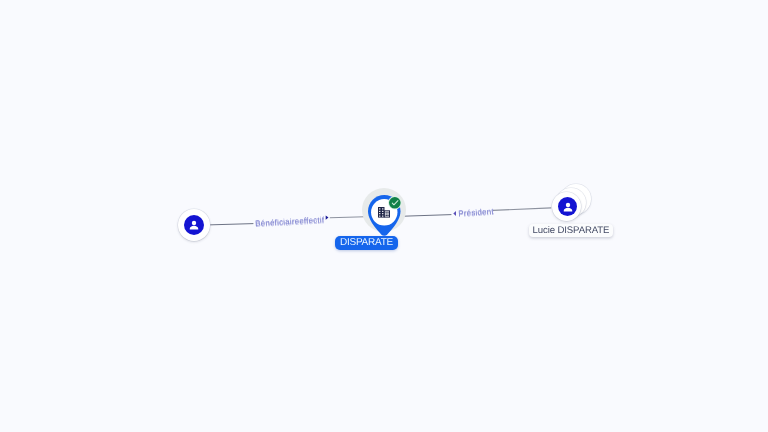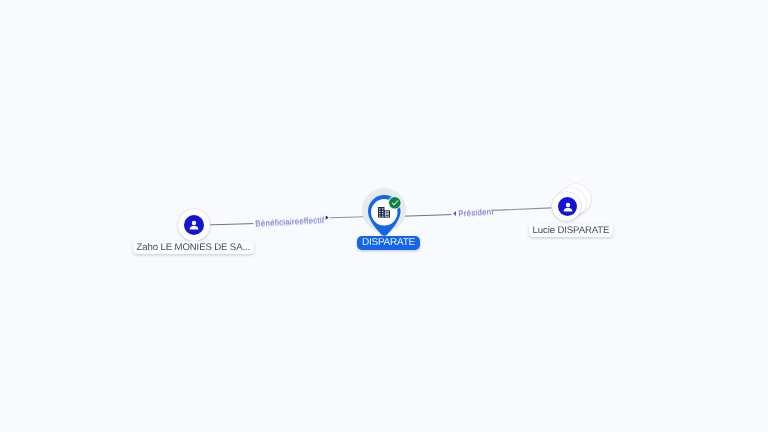--- a/index.html
+++ b/index.html
@@ -54,21 +54,20 @@
 
   <div class="node" style="left:194px;top:224.5px;">
     <div class="p-halo" style="left:-16px;top:-16px;width:32px;height:32px;"></div>
     <div class="p-disc" style="left:-10px;top:-10px;width:20px;height:20px;">
       <svg width="14" height="14" viewBox="0 0 24 24">
         <circle cx="12" cy="8.5" r="3.75" fill="#fff"></circle>
         <path d="M12 13.3c-4 0-7.3 2.4-7.3 5v1.2h14.6v-1.2c0-2.6-3.3-5-7.3-5z" fill="#fff"></path>
       </svg>
     </div>
   </div>
-  <div class="nlabel" style="left:132.6px;top:240.5px;">Zaho LE MONIES DE SA...</div>
 
   <div class="node" style="left:566.6px;top:206.5px;">
     <div class="p-back" style="left:-5.6px;top:-22.4px;width:29.5px;height:29.5px;"></div>
     <div class="p-back" style="left:-10.2px;top:-18.6px;width:29.5px;height:29.5px;"></div>
     <div class="p-halo" style="left:-14.8px;top:-14.8px;width:29.5px;height:29.5px;"></div>
     <div class="p-disc" style="left:-8.8px;top:-9.8px;width:19.6px;height:19.6px;">
       <svg width="14" height="14" viewBox="0 0 24 24">
         <circle cx="12" cy="8.5" r="3.75" fill="#fff"></circle>
         <path d="M12 13.3c-4 0-7.3 2.4-7.3 5v1.2h14.6v-1.2c0-2.6-3.3-5-7.3-5z" fill="#fff"></path>
       </svg>
@@ -102,15 +101,15 @@
         <rect x="75" y="76" width="14" height="13" rx="2"></rect>
         <rect x="93" y="76" width="14" height="13" rx="2"></rect>
       </g>
     </svg>
     <svg width="15.6" height="15.6" viewBox="0 0 156 156" style="position:absolute;left:3.1px;top:-15px;">
       <circle cx="78" cy="78" r="68" fill="#ddf3e6"></circle>
       <circle cx="78" cy="78" r="58" fill="#108048"></circle>
       <path d="M53 81l16 17L109 57" stroke="#e6faee" stroke-width="10.5" fill="none" stroke-linecap="round" stroke-linejoin="round" opacity="0.88"></path>
     </svg>
   </div>
-  <div class="clabel" style="left:357px;top:236px;">DISPARATE</div>
+  <div class="clabel" style="left:335px;top:236px;">DISPARATE</div>
 
 </div>
 
 </body></html>

